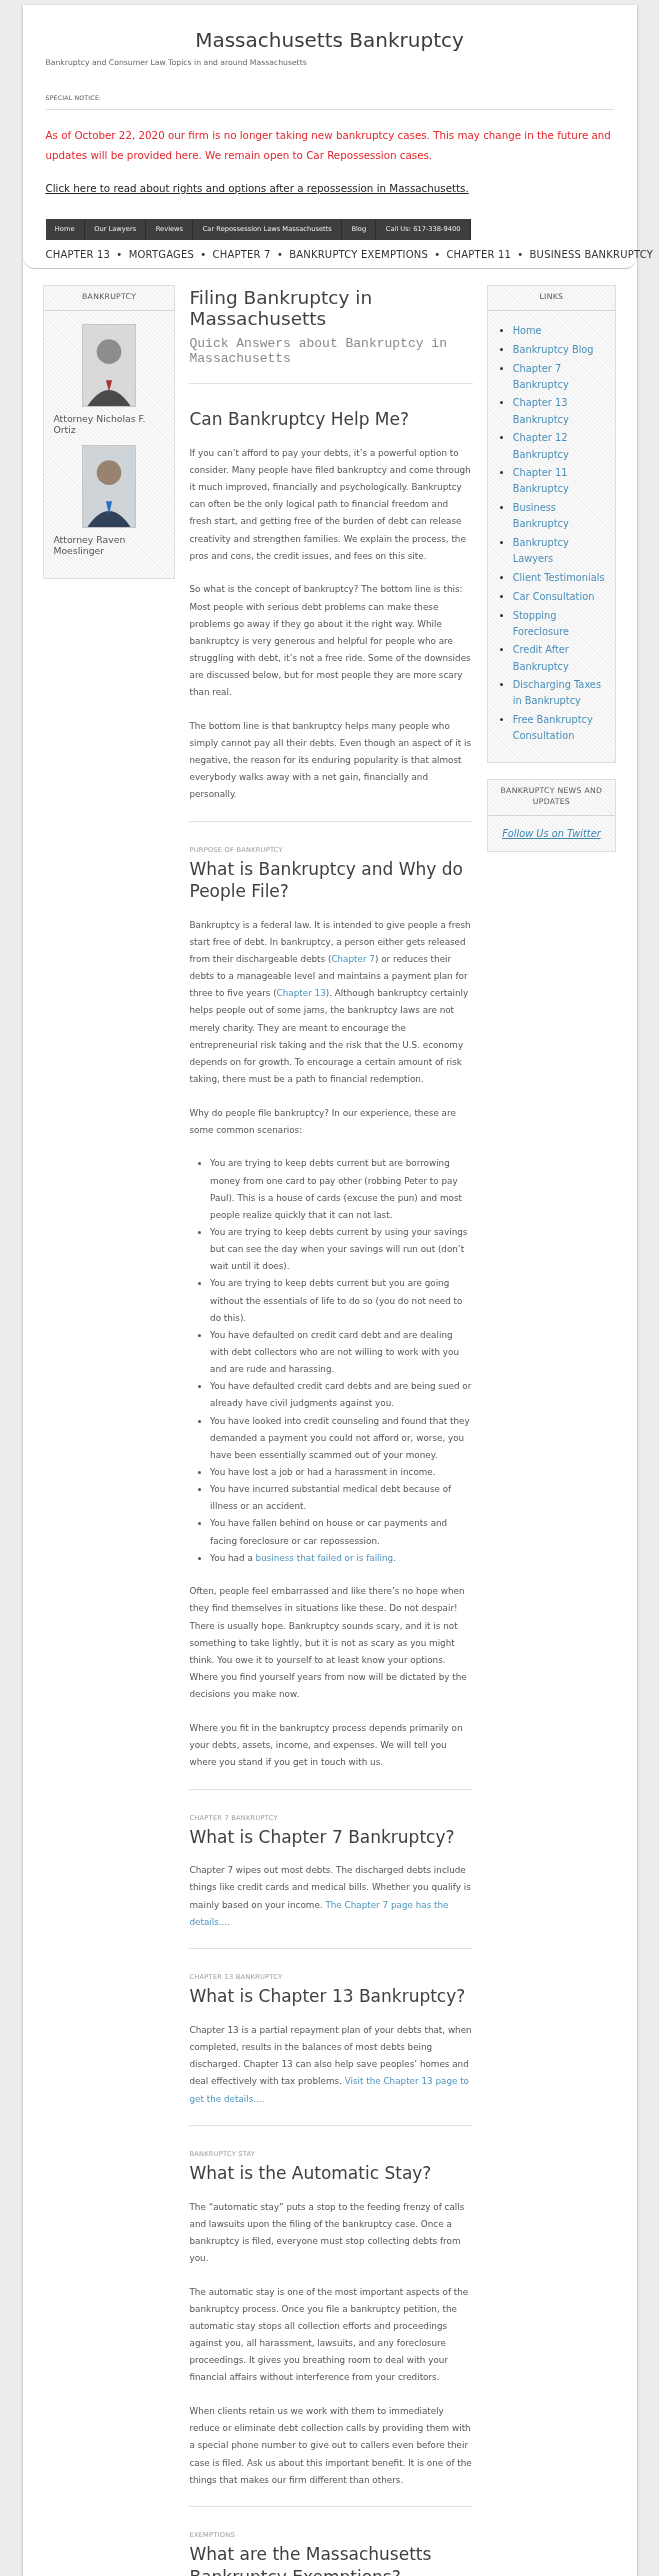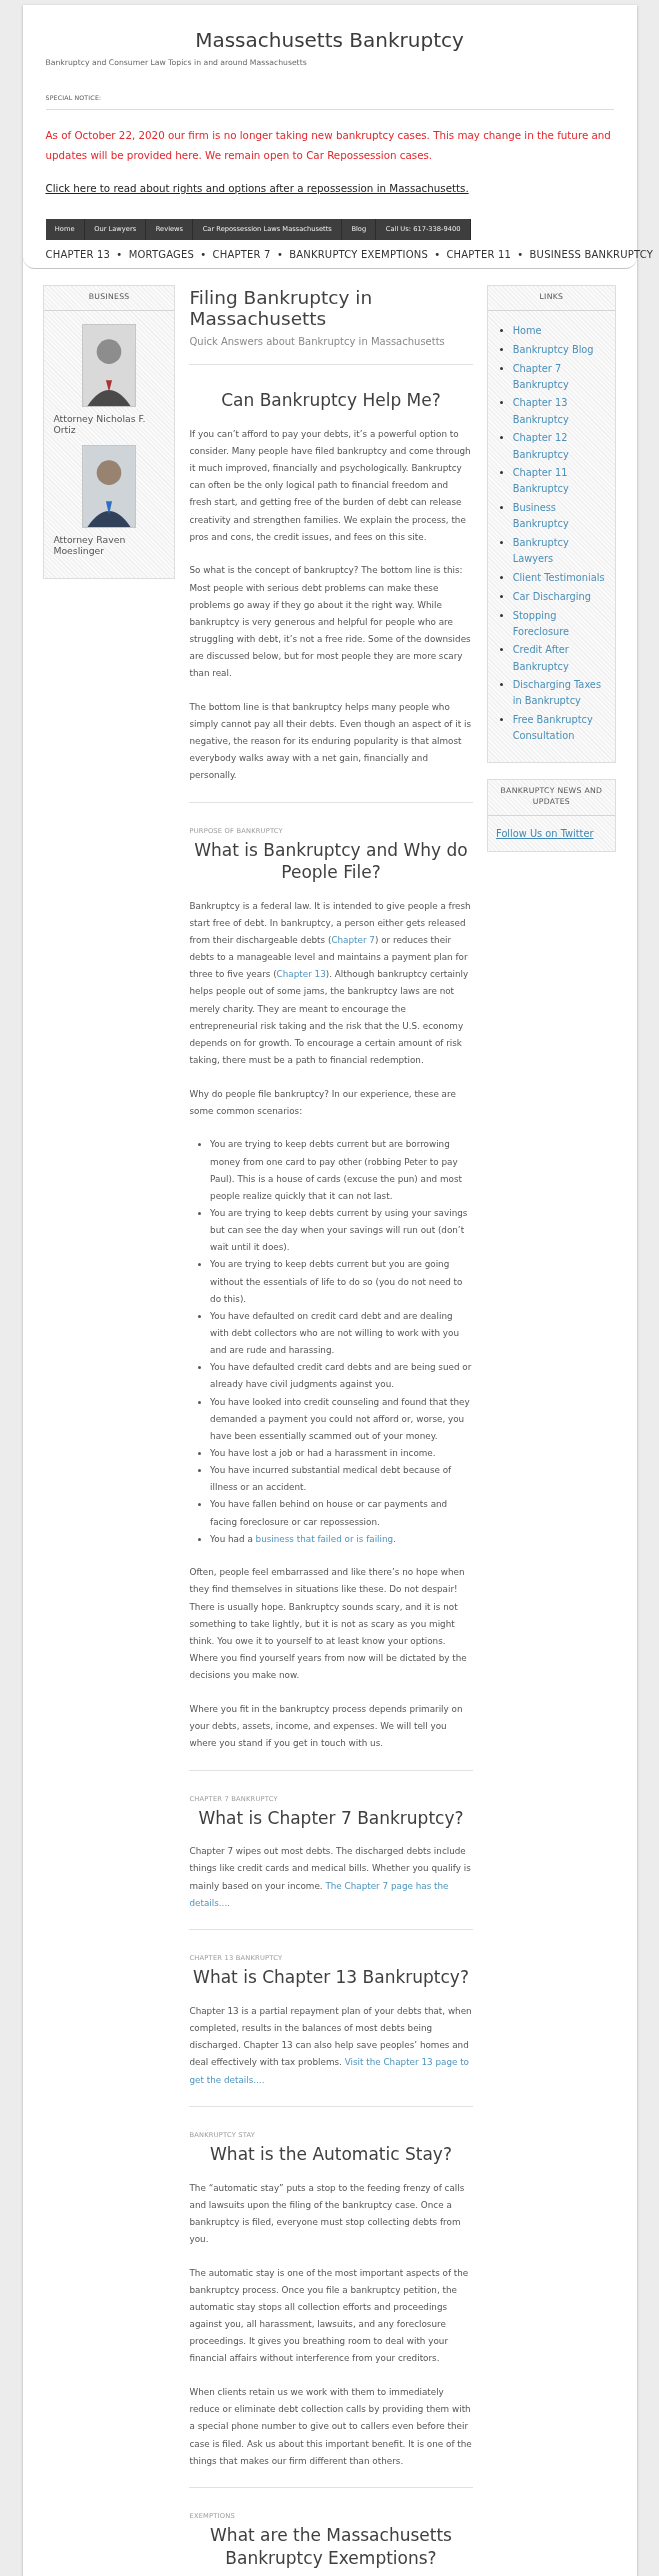--- a/index.html
+++ b/index.html
@@ -22,28 +22,28 @@
   .sidebox h3{margin:0;padding:6.7px 5.2px;font-size:7.7px;font-weight:400;color:#555;text-align:center;border-bottom:0.5px solid #d5d5d5;letter-spacing:0.3px;line-height:1.4;}
   .box-body{padding:8.2px 9.3px 12.4px;}
   figure.attorney{margin:3.1px 0 9.3px;}
   .photo{width:52px;height:81px;margin:5.2px auto 6.2px;border:0.5px solid #c6c6c6;background:linear-gradient(#dedede,#cdcdcd);overflow:hidden;}
   figcaption{font-size:9.3px;color:#555;}
   .firm{font-size:8.8px;line-height:1.8;color:#555;padding:0 2.1px;}
   .firm .firm-name{font-weight:bold;color:#444;font-size:9.3px;line-height:1.5;}
   ul.side-links{margin:4.1px 0 5.2px;padding-left:15.5px;}
   ul.side-links li{margin:2.6px 0;font-size:9.8px;line-height:1.65;color:#333;}
   ul.side-links a{color:#4a8fb9;text-decoration:none;}
-  .news-body{padding:12.4px 8.2px;}
+  .news-body{text-align:center;padding:12.4px 8.2px;font-style:italic;}
   .news-body a{font-size:9.8px;color:#3f87b5;text-decoration:underline;}
   .main-col{min-width:0;}
   .page-title{font-size:18.5px;font-weight:400;color:#424242;margin:2.1px 0 7.2px;}
-  .page-subtitle{font-size:10px;color:#8a8a8a;margin:0 0 4.1px;}
+  .page-subtitle{font-size:13px;color:#8a8a8a;margin:0 0 4.1px;font-family:Liberation Mono, monospace;}
   .section{border-top:0.5px solid #e2e2e2;margin-top:17.5px;padding-top:24px;}
   .eyebrow{font-size:6.7px;color:#9a9a9a;letter-spacing:0.2px;margin:0 0 4.1px;}
-  .section h2{font-size:17px;font-weight:400;color:#3f3f3f;margin:0 0 14.4px;line-height:1.3;text-align:center;}
+  .section h2{font-size:17px;font-weight:400;color:#3f3f3f;margin:0 0 14.4px;line-height:1.3;}
   .para{font-size:8.8px;line-height:1.95;color:#555;margin:0 0 16.5px;}
   ul.bullets{margin:0 0 16.5px;padding-left:20.6px;}
   ul.bullets li{font-size:8.8px;line-height:1.95;color:#555;}
   .tlink{color:#4e95c0;text-decoration:none;}
 </style>
 </head>
 <body>
 
 <div class="card">
 
@@ -65,21 +65,21 @@
         <a href="#">Call Us: 617-338-9400</a>
       </nav>
   </header>
 
   <nav class="subnav"><span class="item">CHAPTER 13</span><span class="dot">•</span><span class="item">MORTGAGES</span><span class="dot">•</span><span class="item">CHAPTER 7</span><span class="dot">•</span><span class="item">BANKRUPTCY EXEMPTIONS</span><span class="dot">•</span><span class="item">CHAPTER 11</span><span class="dot">•</span><span class="item">BUSINESS BANKRUPTCY</span><span class="dot">•</span><span class="item">FORECLOSURE</span><span class="dot">•</span><span class="item">REAFFIRMATION</span></nav>
 
   <div class="content">
 
     <aside>
       <div class="sidebox">
-        <h3>BUSINESS</h3>
+        <h3>BANKRUPTCY</h3>
         <div class="box-body">
           <figure class="attorney">
             <div class="photo">
               <svg viewBox="0 0 100 158" width="52" height="81">
                 <rect width="100" height="158" fill="#d9d9d9"></rect>
                 <circle cx="50" cy="52" r="24" fill="#8d8d8d"></circle>
                 <path d="M8 158 Q50 96 92 158 Z" fill="#4a4a4a"></path>
                 <path d="M44 108 L50 130 L56 108 Z" fill="#a33"></path>
               </svg>
             </div>
@@ -162,21 +162,21 @@
           <ul class="side-links">
               <li><a href="#">Home</a></li>
               <li><a href="#">Bankruptcy Blog</a></li>
               <li><a href="#">Chapter 7 Bankruptcy</a></li>
               <li><a href="#">Chapter 13 Bankruptcy</a></li>
               <li><a href="#">Chapter 12 Bankruptcy</a></li>
               <li><a href="#">Chapter 11 Bankruptcy</a></li>
               <li><a href="#">Business Bankruptcy</a></li>
               <li><a href="#">Bankruptcy Lawyers</a></li>
               <li><a href="#">Client Testimonials</a></li>
-              <li><a href="#">Car Discharging</a></li>
+              <li><a href="#">Car Consultation</a></li>
               <li><a href="#">Stopping Foreclosure</a></li>
               <li><a href="#">Credit After Bankruptcy</a></li>
               <li><a href="#">Discharging Taxes in Bankruptcy</a></li>
               <li><a href="#">Free Bankruptcy Consultation</a></li>
             </ul>
         </div>
       </div>
       <div class="sidebox">
         <h3>BANKRUPTCY NEWS AND UPDATES</h3>
         <div class="news-body">

